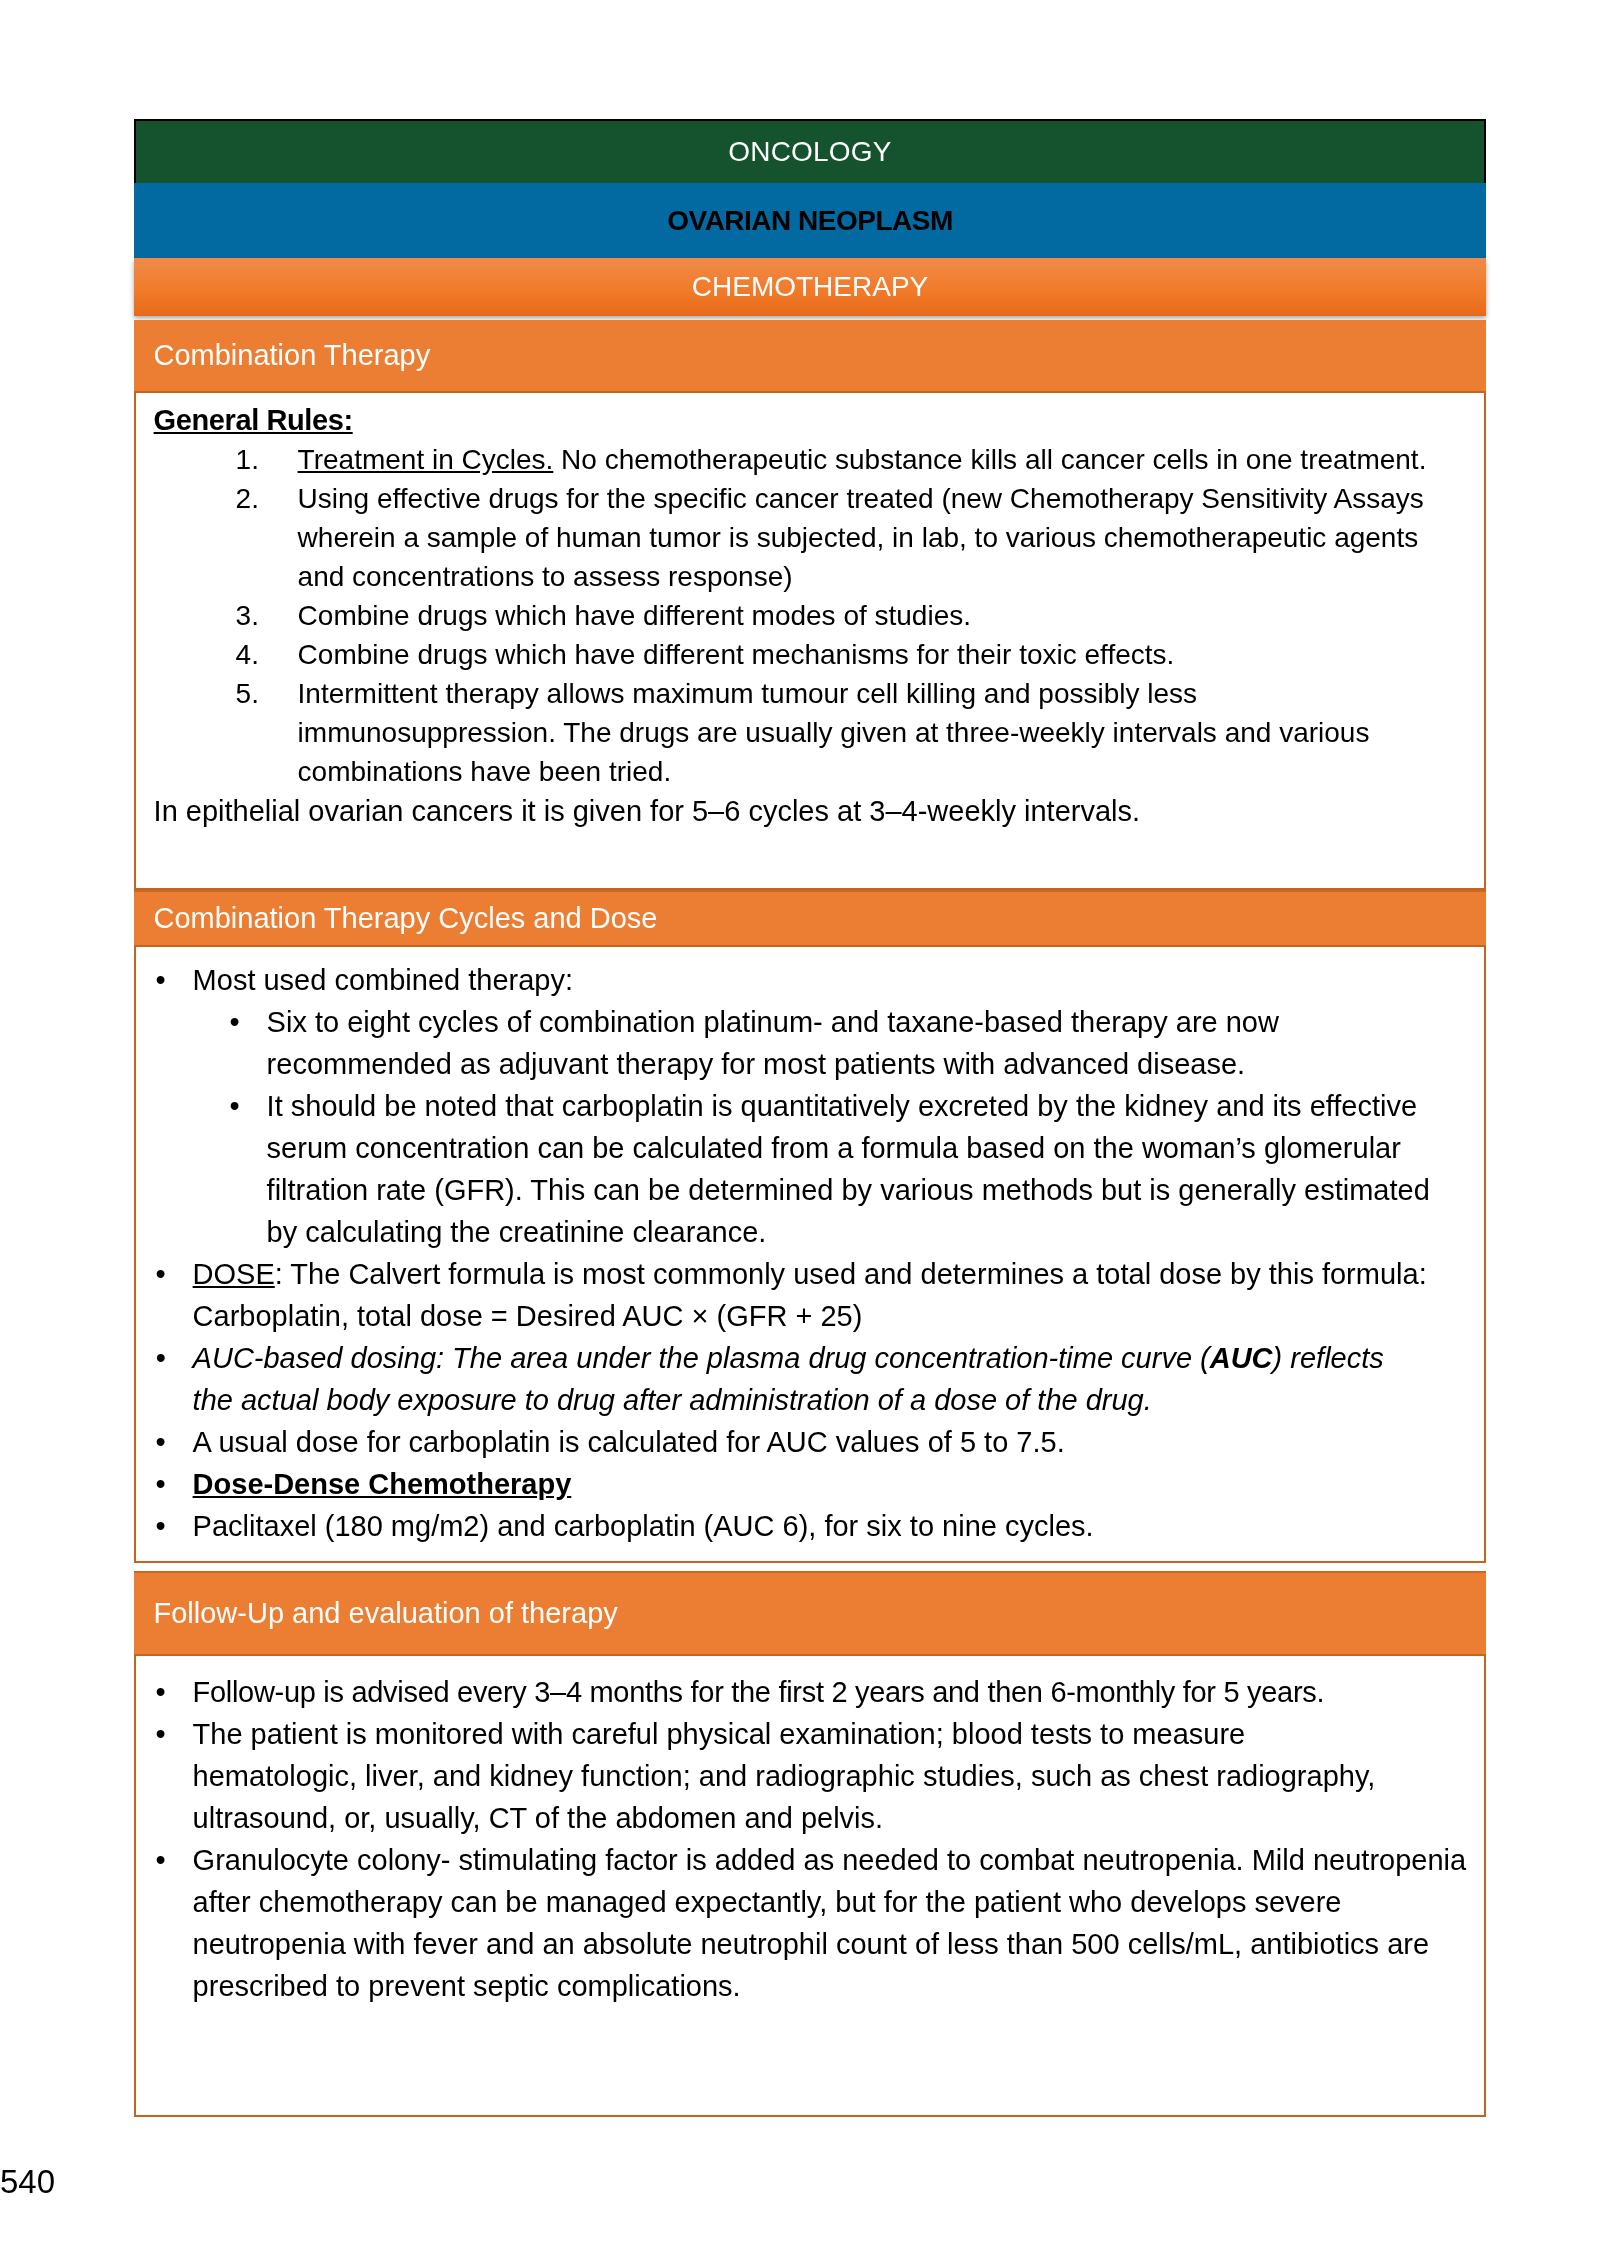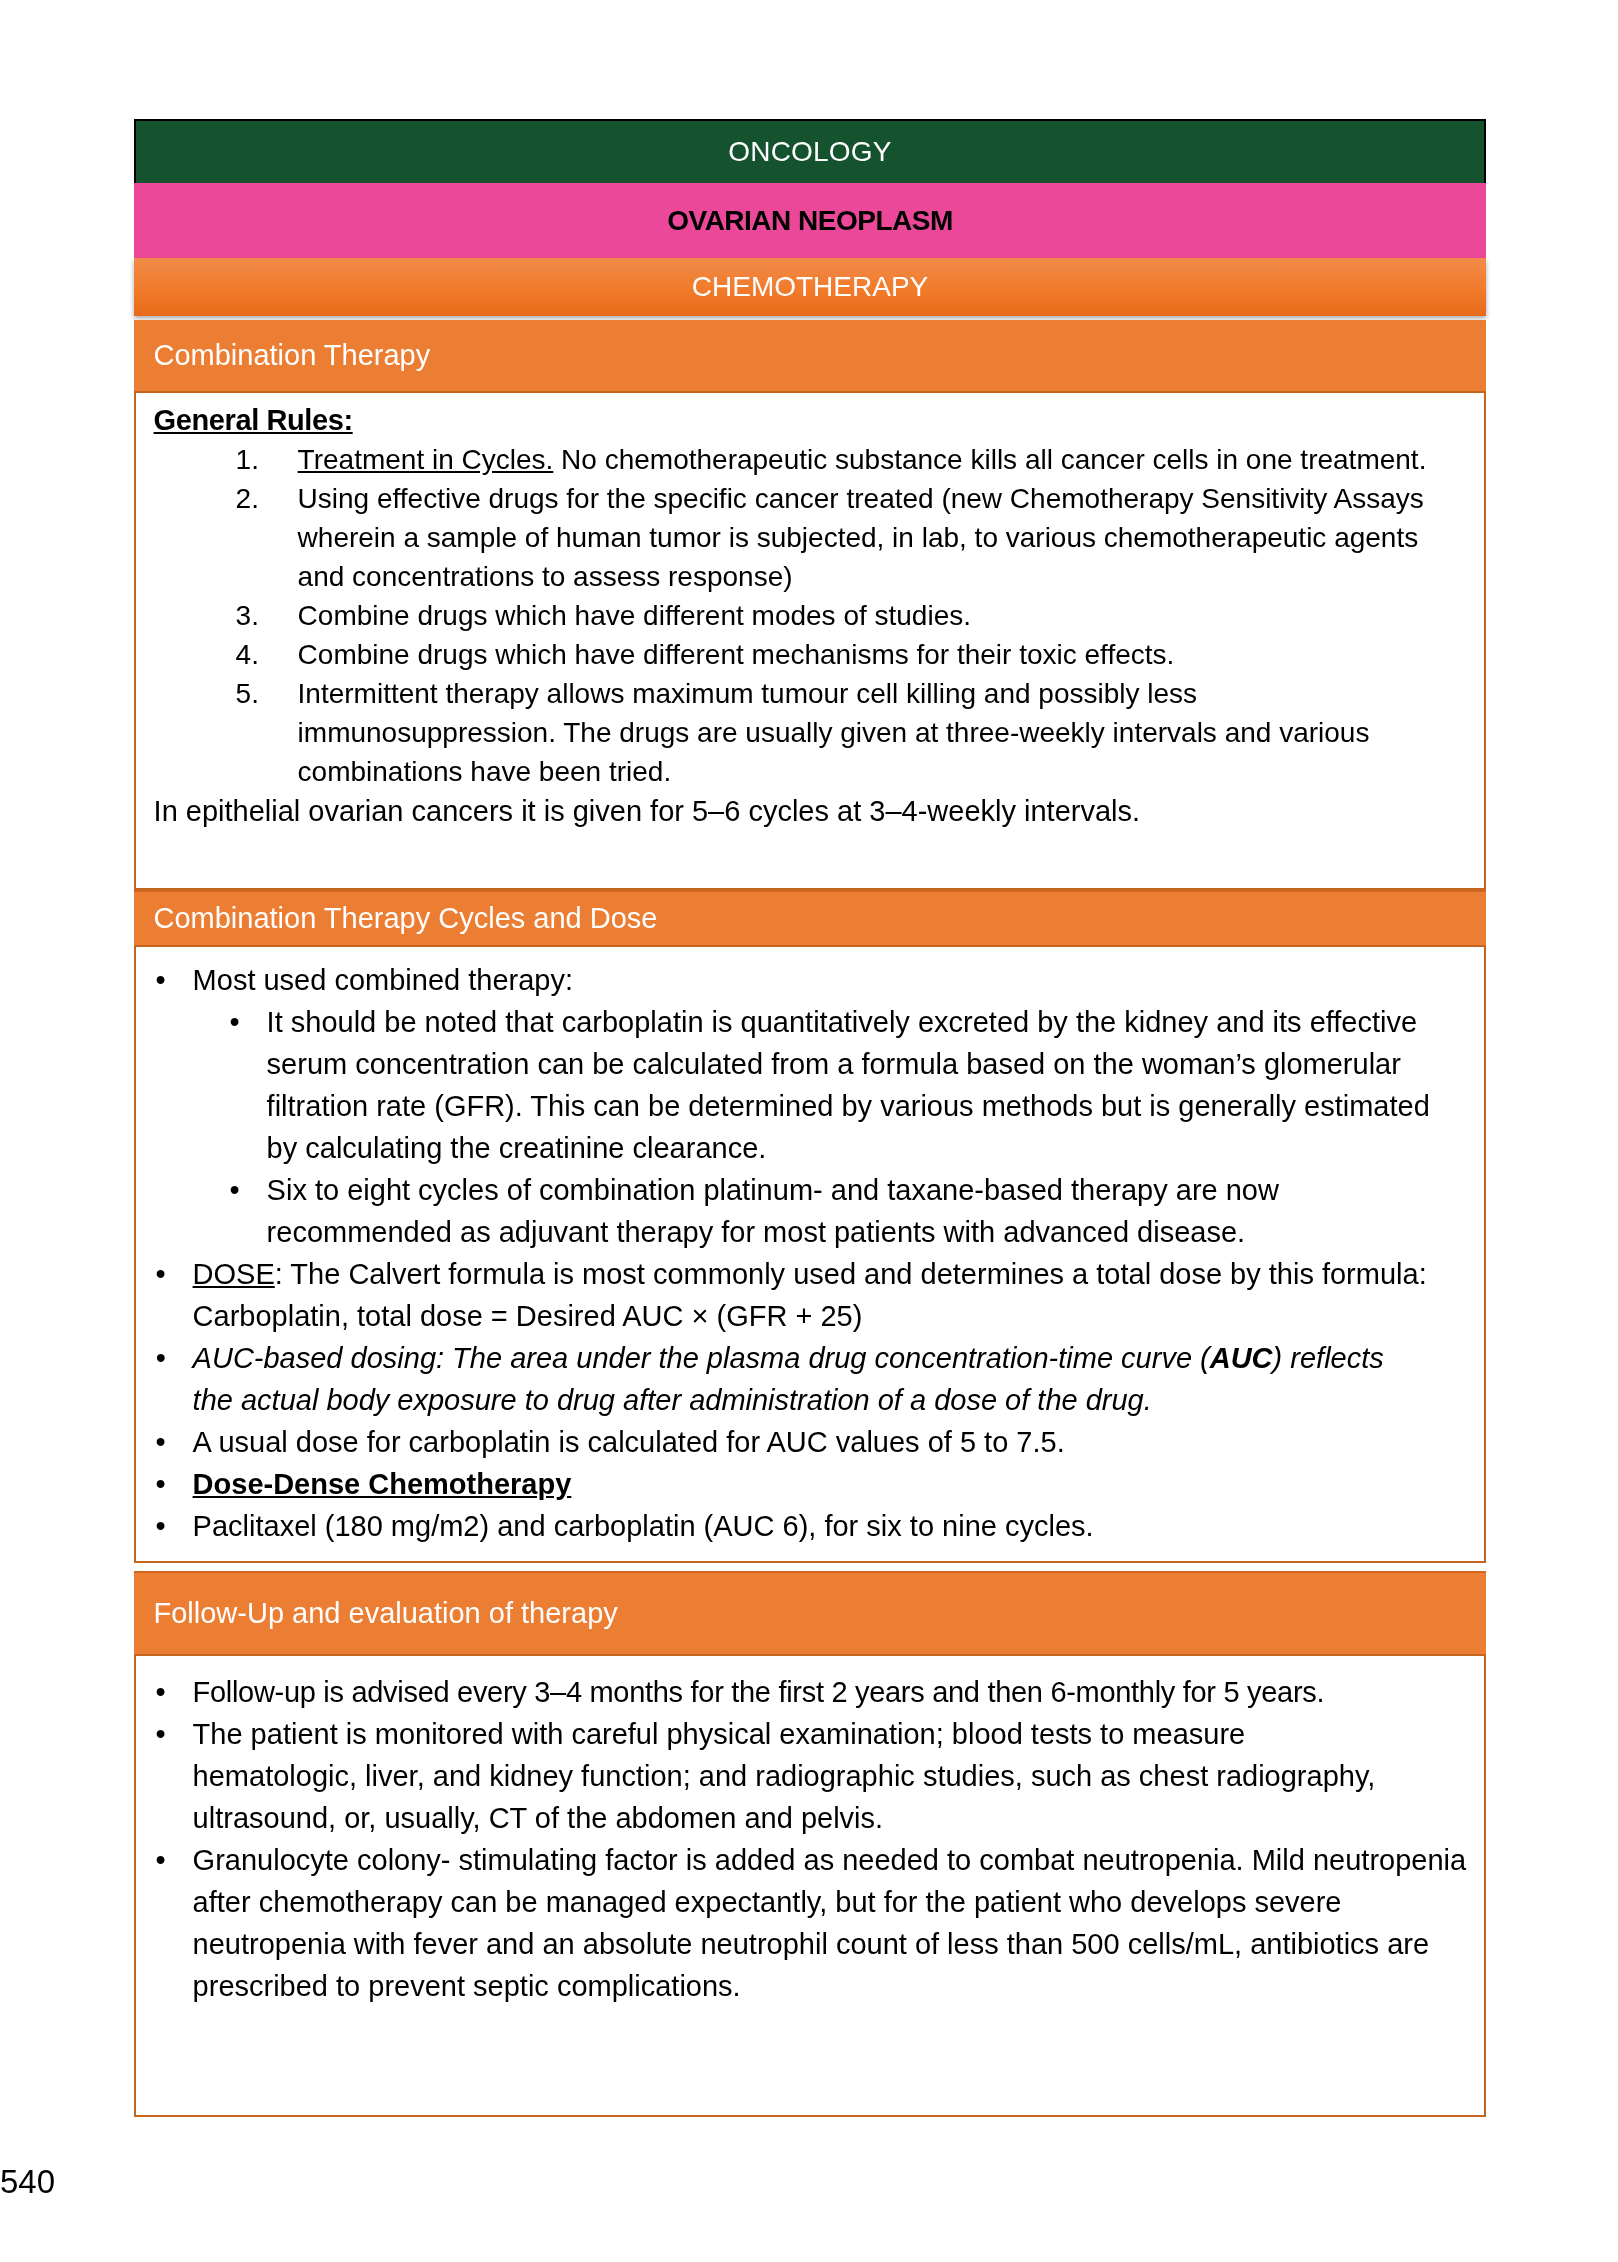--- a/index.html
+++ b/index.html
@@ -1,19 +1,19 @@
 <!DOCTYPE html>
 <html><head>
 <meta charset="utf-8">
 <style>
   html, body { margin: 0; padding: 0; background: #ffffff; }
   body { width: 1619px; height: 2263px; position: relative; font-family: "Liberation Sans", sans-serif; color: #000; }
   .page { position: absolute; left: 134px; top: 119px; width: 1352px; }
   .bar-oncology { height: 64px; background: #14532d; border-top: 2.9px solid #000; border-left: 2px solid #000; border-right: 2px solid #000; box-sizing: border-box; color: #fff; display: flex; align-items: center; justify-content: center; font-size: 28px; letter-spacing: 0.2px; }
-  .bar-title { height: 75px; background: #ec4899; display: flex; align-items: center; justify-content: center; font-size: 28px; font-weight: bold; letter-spacing: -0.5px; }
+  .bar-title { height: 75px; background: #0369a1; display: flex; align-items: center; justify-content: center; font-size: 28px; font-weight: bold; letter-spacing: -0.5px; }
   .bar-chemo { height: 58px; background: linear-gradient(#f08b4a 0%, #f17b2a 55%, #e76a1a 100%); box-shadow: 0 2.9px 4.9px rgba(0,0,0,0.35); color: #fff; display: flex; align-items: center; justify-content: center; font-size: 28px; }
   .sec-head { background: #ec7e33; color: #fff; font-size: 29px; padding-left: 19.5px; display: flex; align-items: center; box-sizing: border-box; border-top: 2.9px solid #d1661f; }
   .sec-box { border: 2.9px solid #c4651f; border-top-width: 2px; background: #fff; box-sizing: border-box; font-size: 29px; line-height: 42px; }
   #s1-head { margin-top: 3.9px; height: 71px; border-top: none; }
   #s1-box { height: 499px; padding: 7.8px 17.6px 0 17.6px; }
   #s2-head { margin-top: 0; height: 55px; }
   #s2-box { height: 618px; padding: 11.7px 17.6px 0 17.6px; }
   #s3-head { margin-top: 7.8px; height: 83px; }
   #s3-box { height: 463px; padding: 15.6px 17.6px 0 17.6px; }
   .rules-heading { font-weight: bold; text-decoration: underline; font-size: 29px; line-height: 39px; letter-spacing: -0.4px; }
@@ -76,22 +76,22 @@
   </div>
 
   <div class="sec-head" id="s2-head">
     <span>Combination Therapy Cycles and Dose</span>
   </div>
   <div class="sec-box" id="s2-box">
     <ul class="b">
       <li>
         <span>Most used combined therapy:</span>
         <ul class="b">
+          <li style="padding-right:59px">Six to eight cycles of combination platinum- and taxane-based therapy are now recommended as adjuvant therapy for most patients with advanced disease.</li>
           <li style="padding-right:29px">It should be noted that carboplatin is quantitatively excreted by the kidney and its effective serum concentration can be calculated from a formula based on the woman’s glomerular filtration rate (GFR). This can be determined by various methods but is generally estimated by calculating the creatinine clearance.</li>
-          <li style="padding-right:59px">Six to eight cycles of combination platinum- and taxane-based therapy are now recommended as adjuvant therapy for most patients with advanced disease.</li>
         </ul>
       </li>
       <li style="padding-right:29px"><span class="u">DOSE</span><span>: The Calvert formula is most commonly used and determines a total dose by this formula: Carboplatin, total dose = Desired AUC × (GFR + 25)</span></li>
       <li class="it" style="padding-right:59px"><span> AUC-based dosing: The area under the plasma drug concentration-time curve (</span><b>AUC</b><span>) reflects the actual body exposure to drug after administration of a dose of the drug.</span></li>
       <li>A usual dose for carboplatin is calculated for AUC values of 5 to 7.5.</li>
       <li><span class="bold-u">Dose-Dense Chemotherapy</span></li>
       <li>Paclitaxel (180 mg/m2) and carboplatin (AUC 6), for six to nine cycles.</li>
     </ul>
   </div>
 

